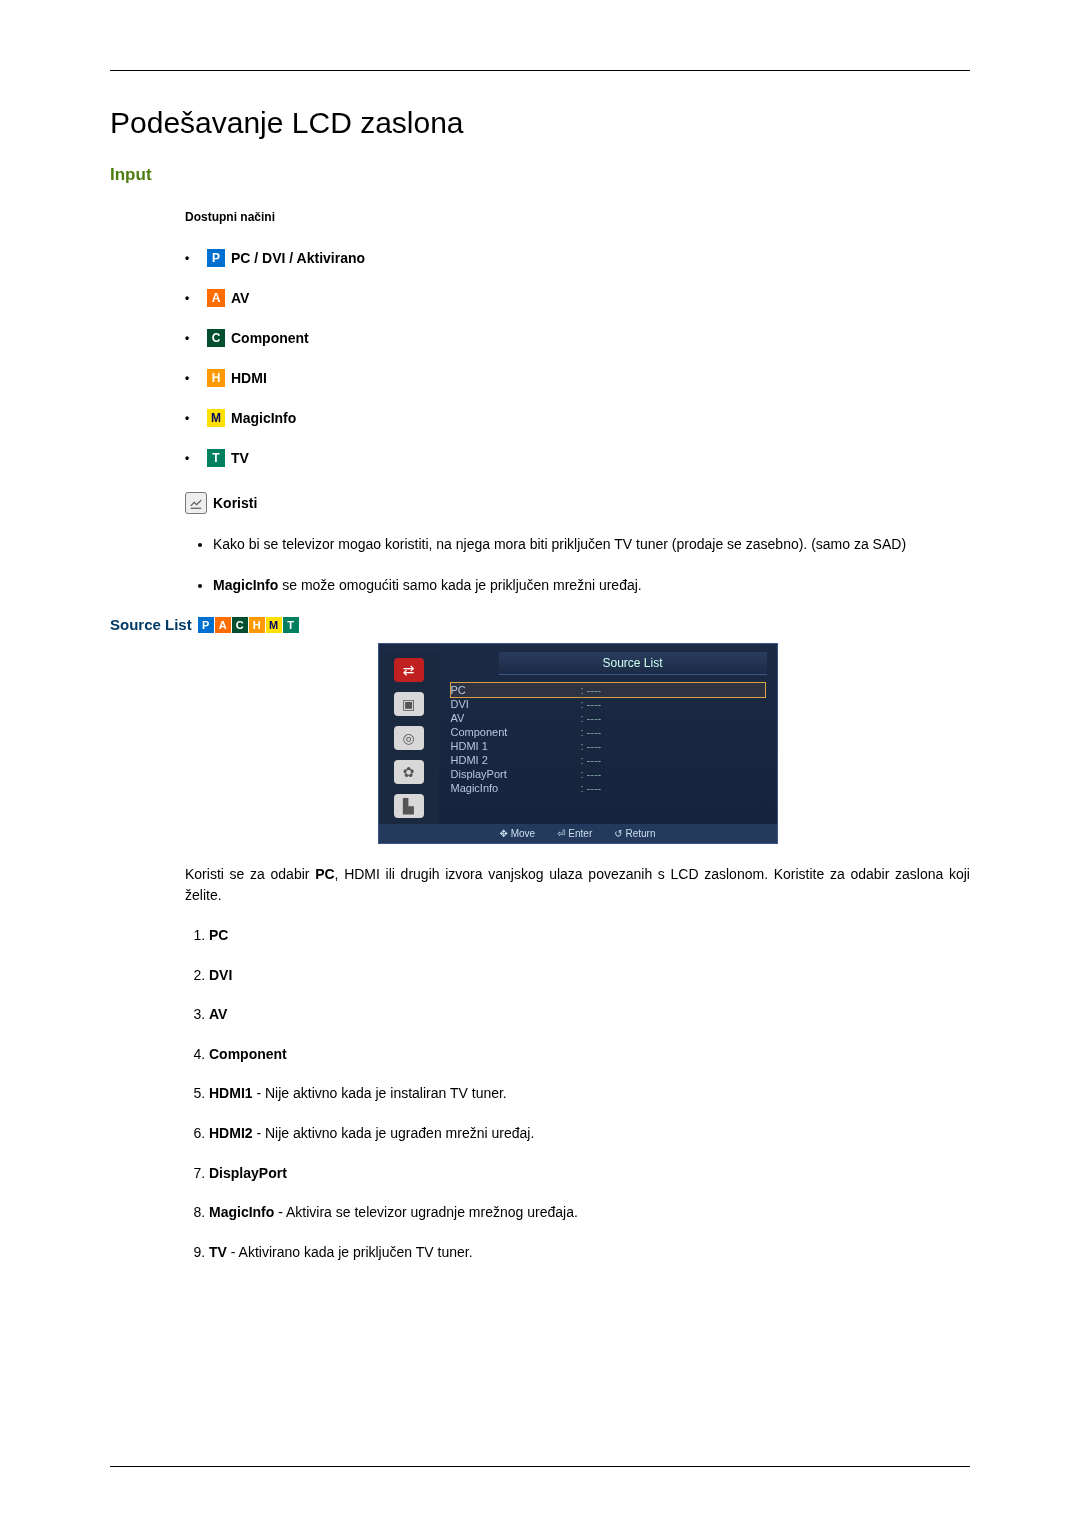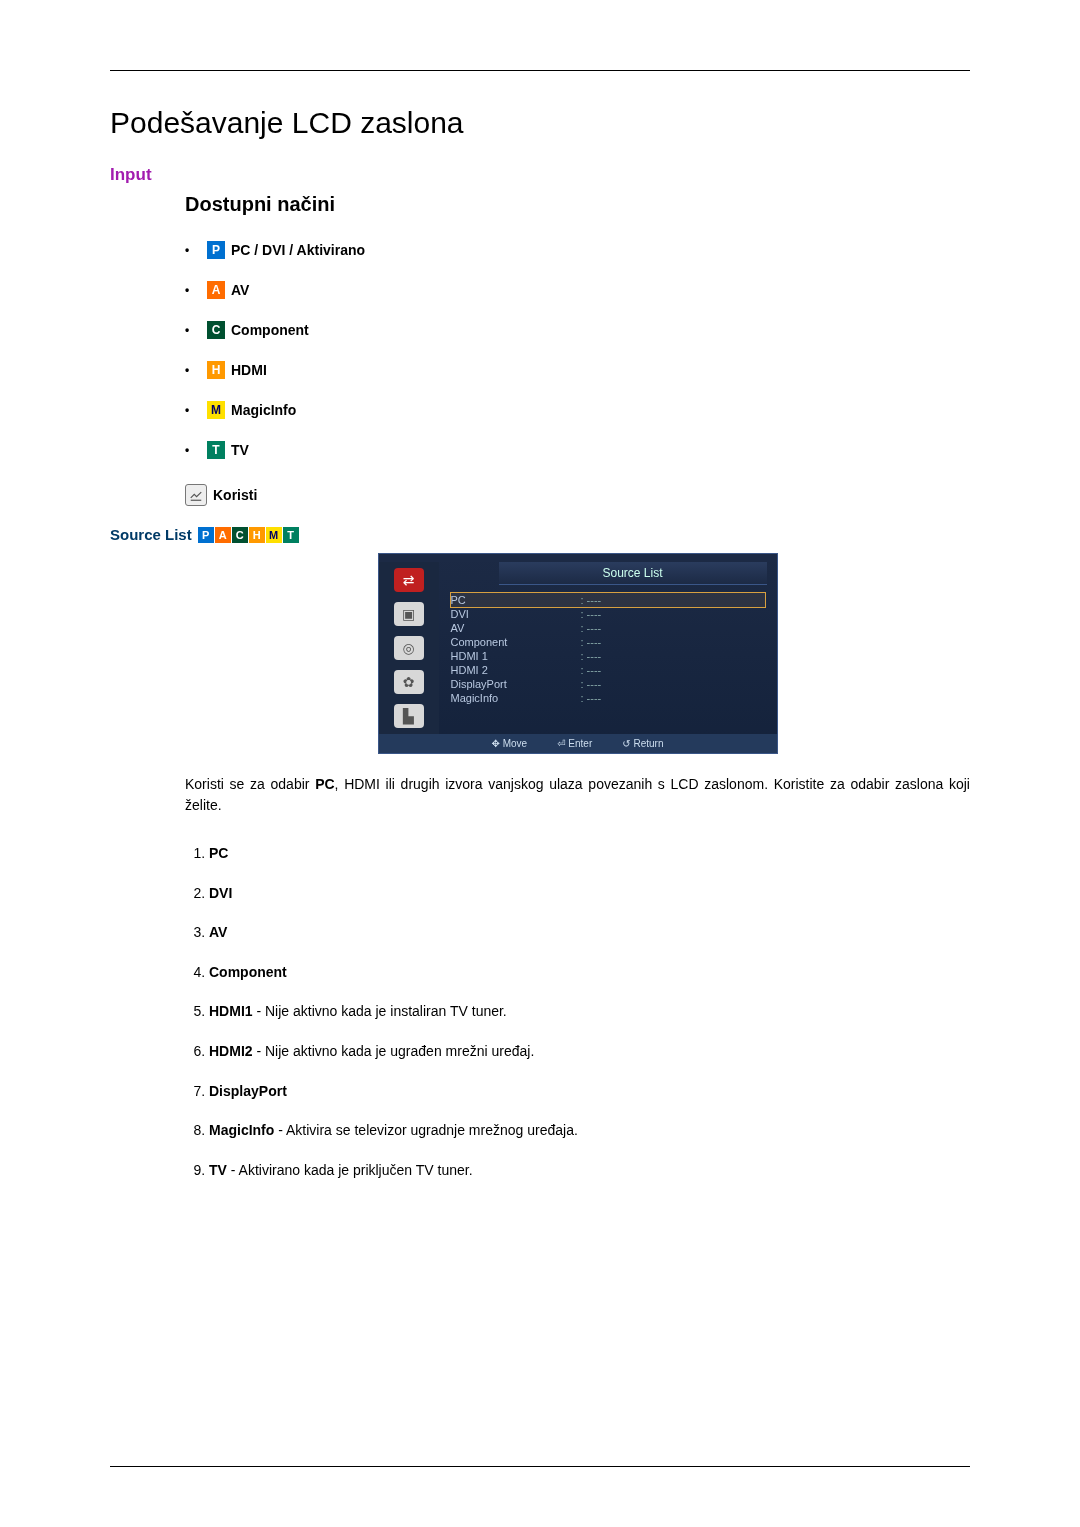--- a/index.html
+++ b/index.html
@@ -21,28 +21,28 @@
     margin-bottom: 35px;
   }
   .title {
     font-size: 30px;
     font-weight: 400;
     margin-bottom: 25px;
   }
   .section-h {
     font-size: 17px;
     font-weight: bold;
-    color: #a21caf;
-    margin-bottom: 8px;
+    color: #4d7c0f;
+    margin-bottom: 25px;
   }
   .indent {
     margin-left: 75px;
   }
   .sub-h {
-    font-size: 20px;
+    font-size: 12px;
     font-weight: bold;
     margin-bottom: 25px;
   }
   ul.modes {
     list-style: none;
     padding: 0;
     margin: 0 0 25px 0;
   }
   ul.modes li {
     display: flex;
@@ -183,29 +183,29 @@
     outline: 1px solid #d8a040;
     background: rgba(216,160,64,0.1);
   }
   .osd-row .col1 { width: 130px; }
   .osd-row .col2 { color: #8aa; }
   .osd-foot {
     background: #243a5c;
     padding: 4px 0;
     display: flex;
     justify-content: center;
-    gap: 30px;
+    gap: 22px;
     font-size: 10px;
     color: #cde;
   }
   .para {
     margin-left: 75px;
     font-size: 14px;
     line-height: 1.5;
-    margin-bottom: 28px;
+    margin-bottom: 20px;
     text-align: justify;
   }
   ol.src {
     margin-left: 75px;
     padding-left: 24px;
     font-size: 14px;
   }
   ol.src li {
     margin-bottom: 20px;
     line-height: 1.4;
@@ -262,20 +262,26 @@
     <div class="note-block">
       <div class="note-head">
         <span class="note-icon">
           <svg viewBox="0 0 24 24">
               <path d="M3 17l6-6 4 4 8-8" fill="none" stroke="#555" stroke-width="2"></path>
               <path d="M3 21h18" stroke="#555" stroke-width="2"></path>
             </svg>
         </span>
         <span>Koristi</span>
       </div>
+      <ul class="notes">
+        <li>Kako bi se televizor mogao koristiti, na njega mora biti priključen TV tuner (prodaje se zasebno). (samo za SAD)</li>
+        <li>
+          <span class="b">MagicInfo</span><span> se može omogućiti samo kada je priključen mrežni uređaj.</span>
+        </li>
+      </ul>
     </div>
   </div>
 
   <div class="source-head">
     <span>Source List</span>
     <span class="icon-strip">
       <span class="mode-icon icon-P">P</span>
       <span class="mode-icon icon-A">A</span>
       <span class="mode-icon icon-C">C</span>
       <span class="mode-icon icon-H">H</span>

